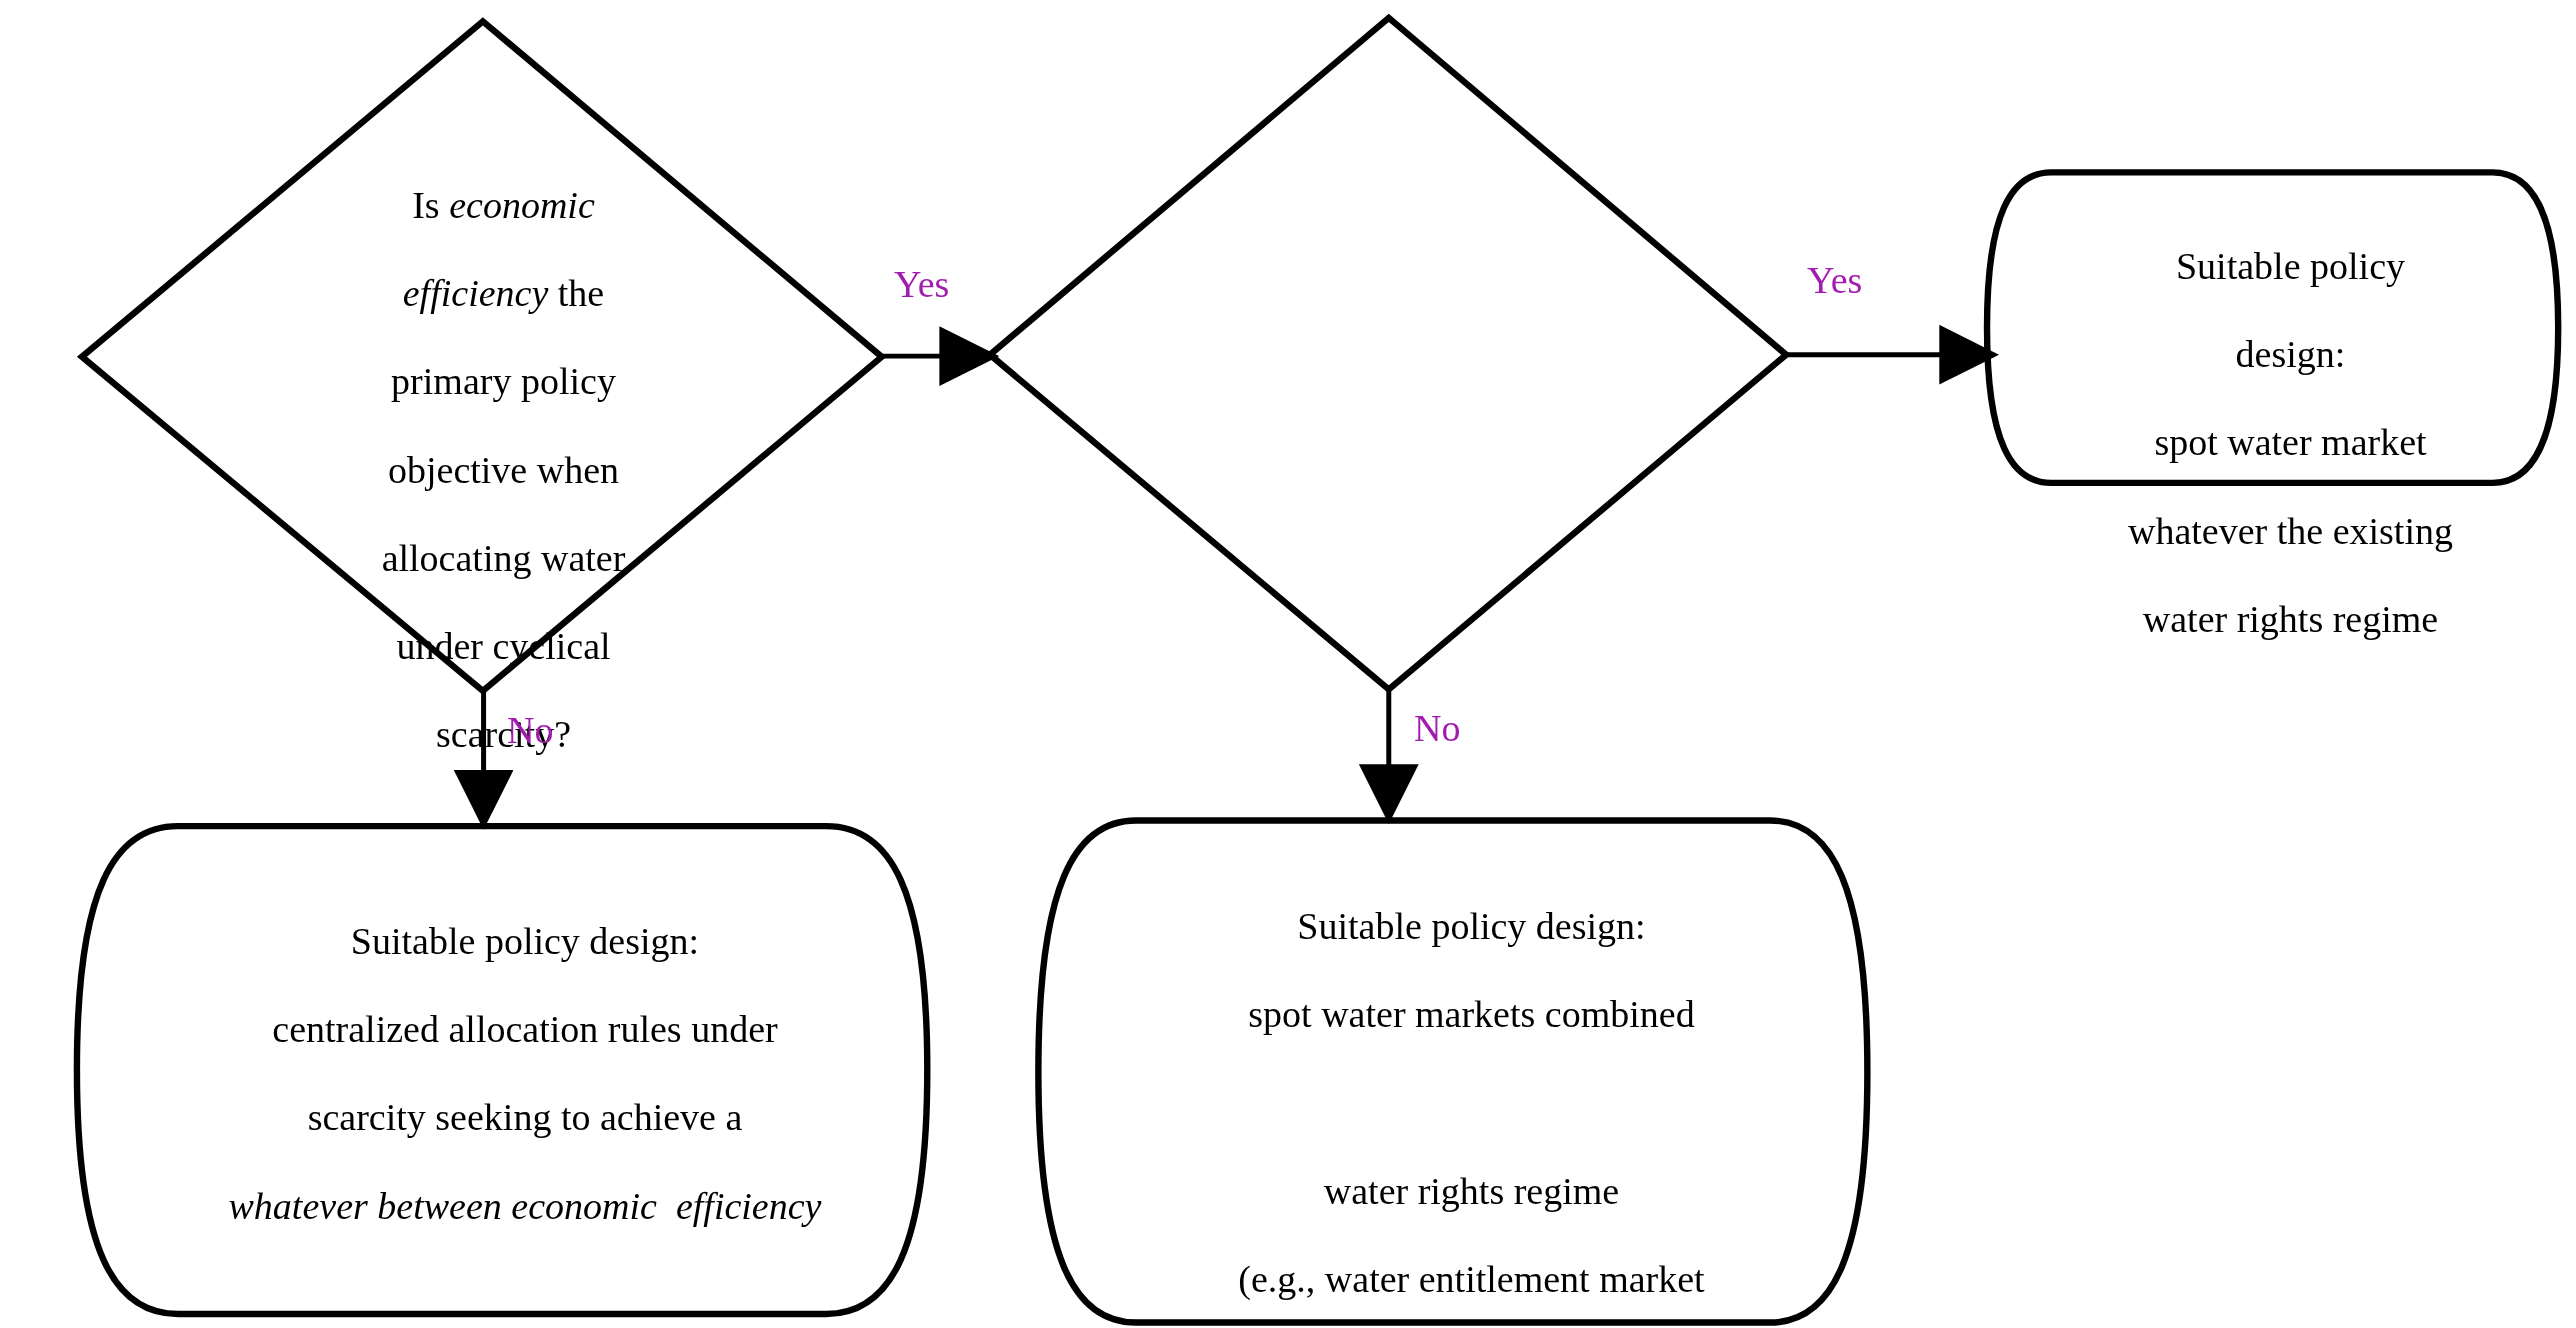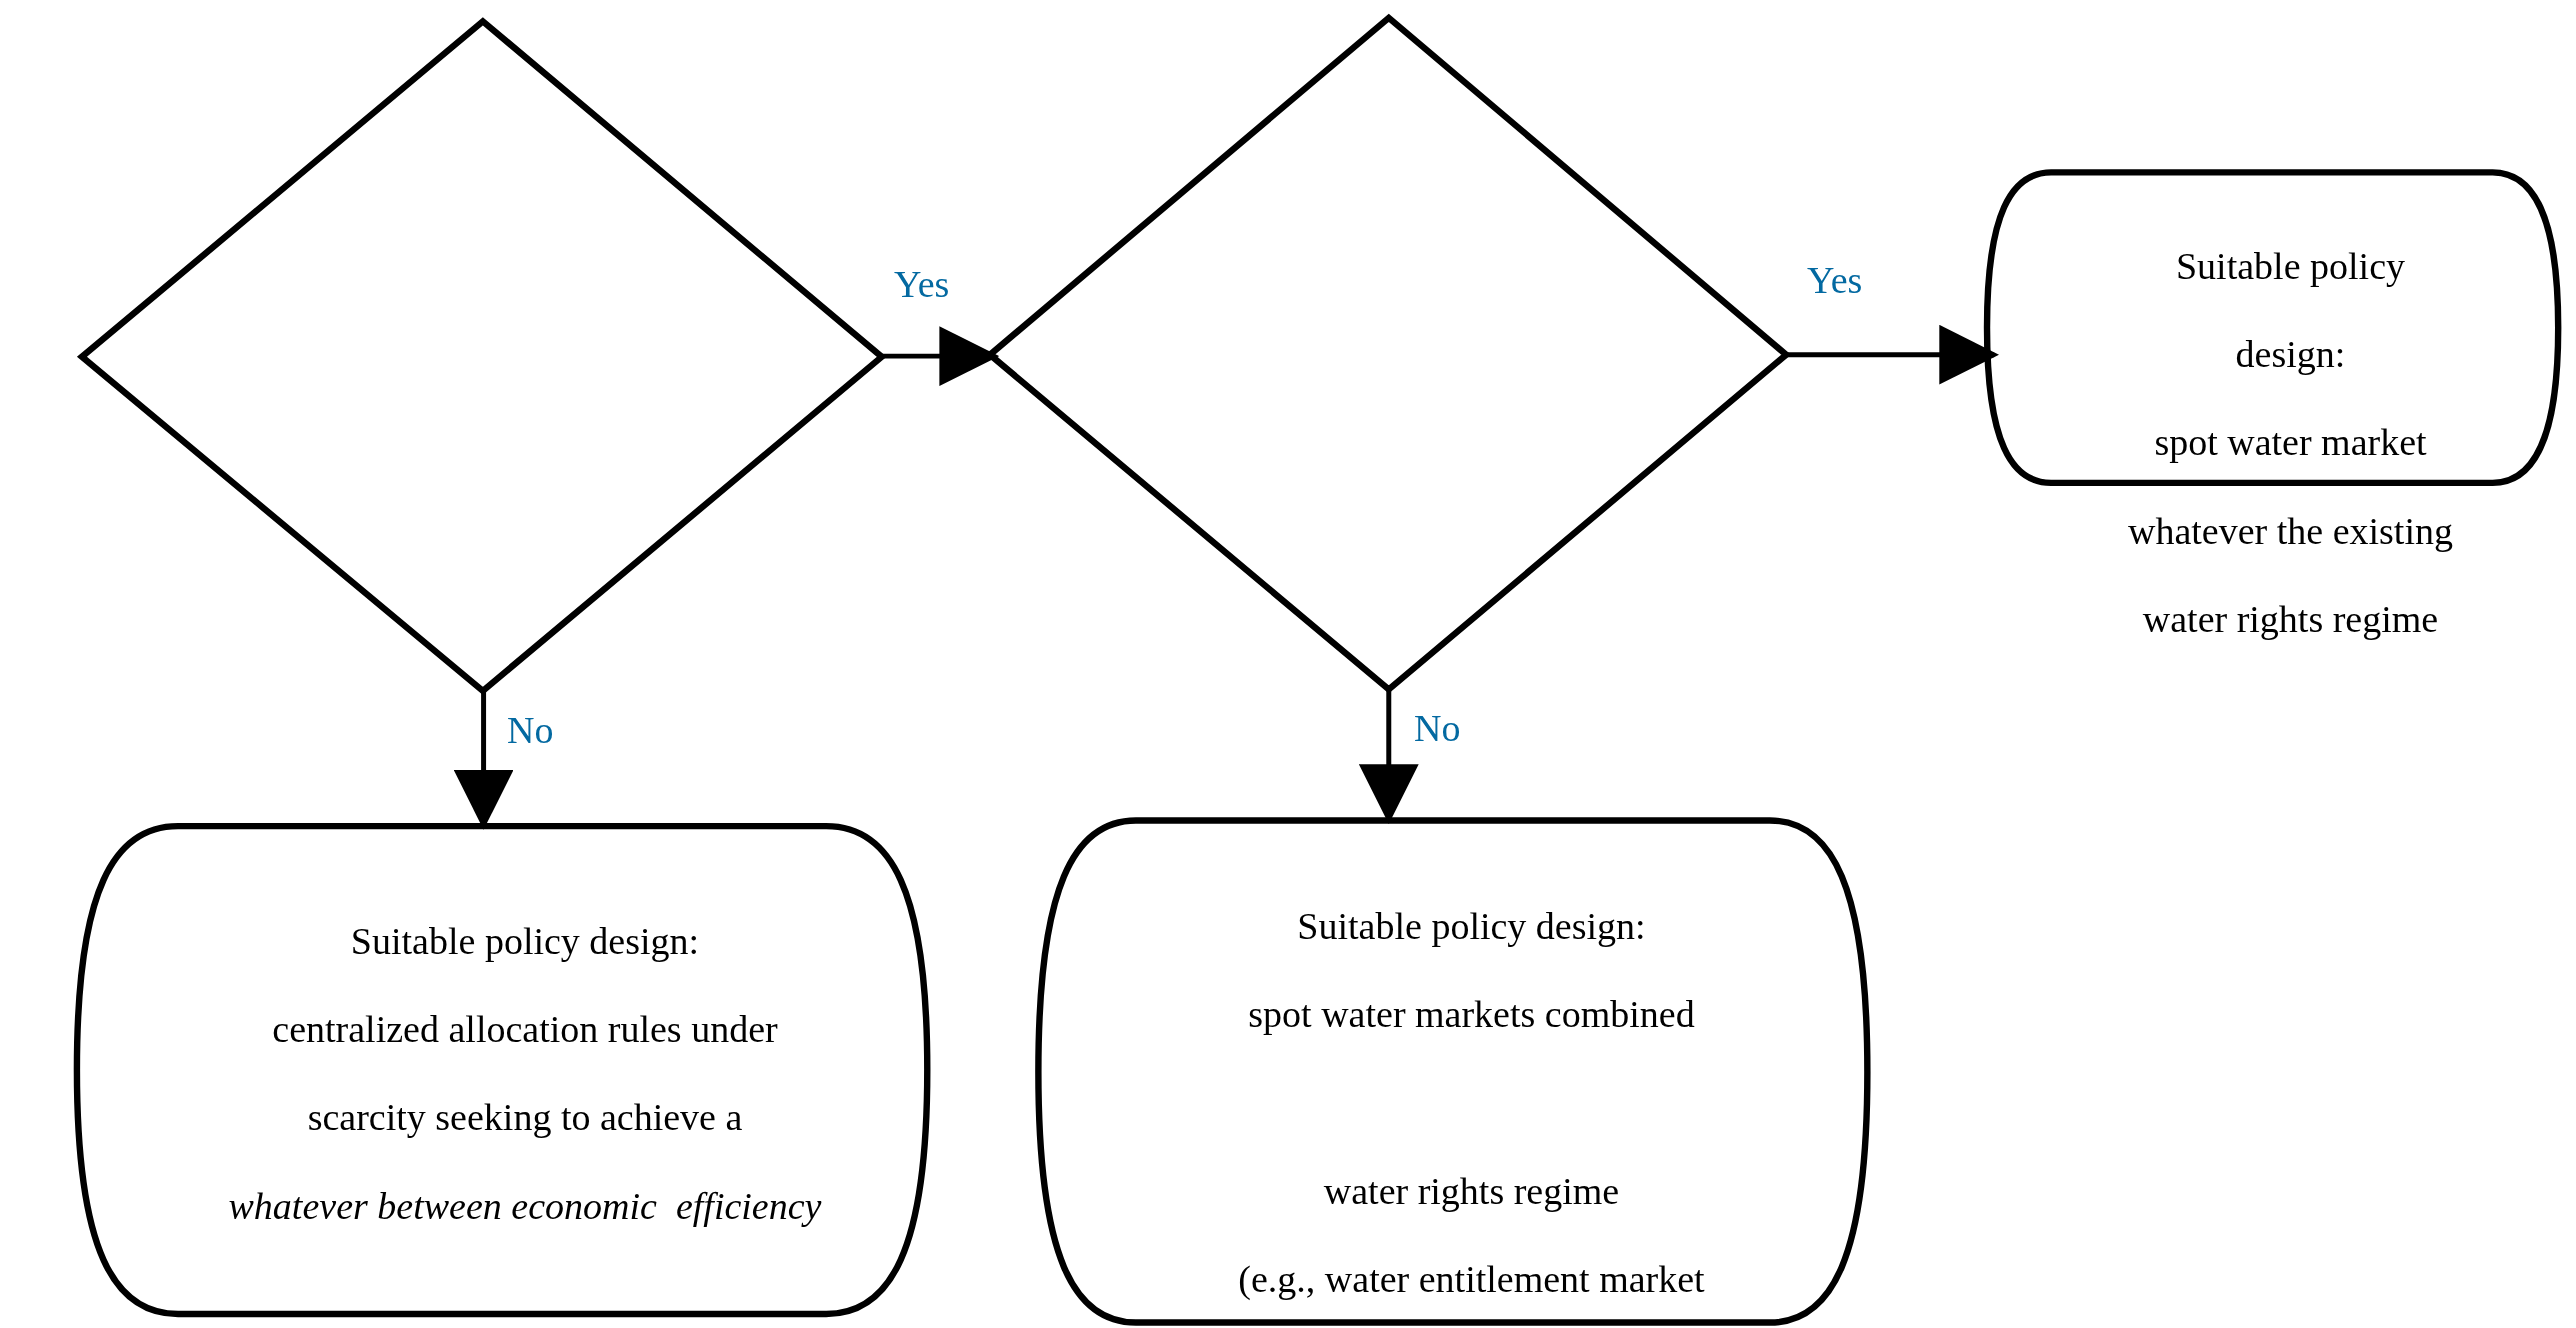--- a/index.html
+++ b/index.html
@@ -31,21 +31,21 @@
     font-size: 38px;
     font-family: "Liberation Serif", "DejaVu Serif", serif;
     white-space: pre-wrap;
   }
   .node-text .ital { font-style: italic; }
   .node-text .bld  { font-weight: normal; }
   .edge-label {
     position: absolute;
     font-size: 38px;
     font-family: "Liberation Serif", "DejaVu Serif", serif;
-    color: #0369a1;
+    color: #a21caf;
     white-space: nowrap;
   }
   
   #d1-text { left: 221px;  top: 139px;  width: 527px; }
   #d2-text { left: 1140px; top: 178px;  width: 499px; }
   #b1-text { left: 2001px; top: 200px;  width: 541px; }
   #b2-text { left: 93px;  top: 875px; width: 826px; }
   #b3-text { left: 1050px; top: 860px; width: 805px; }
 
   #lbl-yes-1 { left: 894px; top: 262px; }
@@ -95,20 +95,29 @@
 
     <line x1="1238" y1="500" x2="1396" y2="500" stroke="#000000" stroke-width="7" marker-end="url(#arrowhead)"></line>
 
     <line x1="2508" y1="498" x2="2800" y2="498" stroke="#000000" stroke-width="7" marker-end="url(#arrowhead)"></line>
 
     <line x1="679" y1="970" x2="679" y2="1158" stroke="#000000" stroke-width="7" marker-end="url(#arrowhead)"></line>
 
     <line x1="1950" y1="968" x2="1950" y2="1150" stroke="#000000" stroke-width="7" marker-end="url(#arrowhead)"></line>
   </svg>
 
+  <div class="node-text" id="d1-text">
+    <span>Is </span><span class="ital">economic</span><br>
+    <span class="ital">efficiency</span><span> the</span><br>
+    <span>primary policy</span><br>
+    <span>objective when</span><br>
+    <span>allocating water</span><br>
+    <span>under cyclical</span><br>
+    <span>scarcity?</span>
+  </div>
 
 
   <div class="node-text" id="b1-text">
     <span>Suitable policy</span><br>
     <span>design:</span><br>
     <span class="bld">spot water market</span><br>
     <span>whatever the existing</span><br>
     <span>water rights regime</span>
   </div>
 

